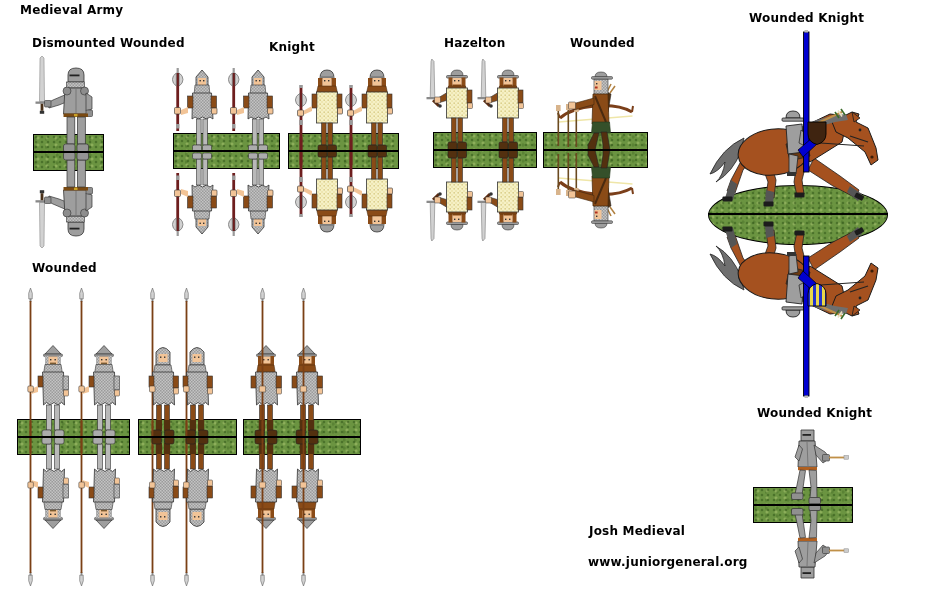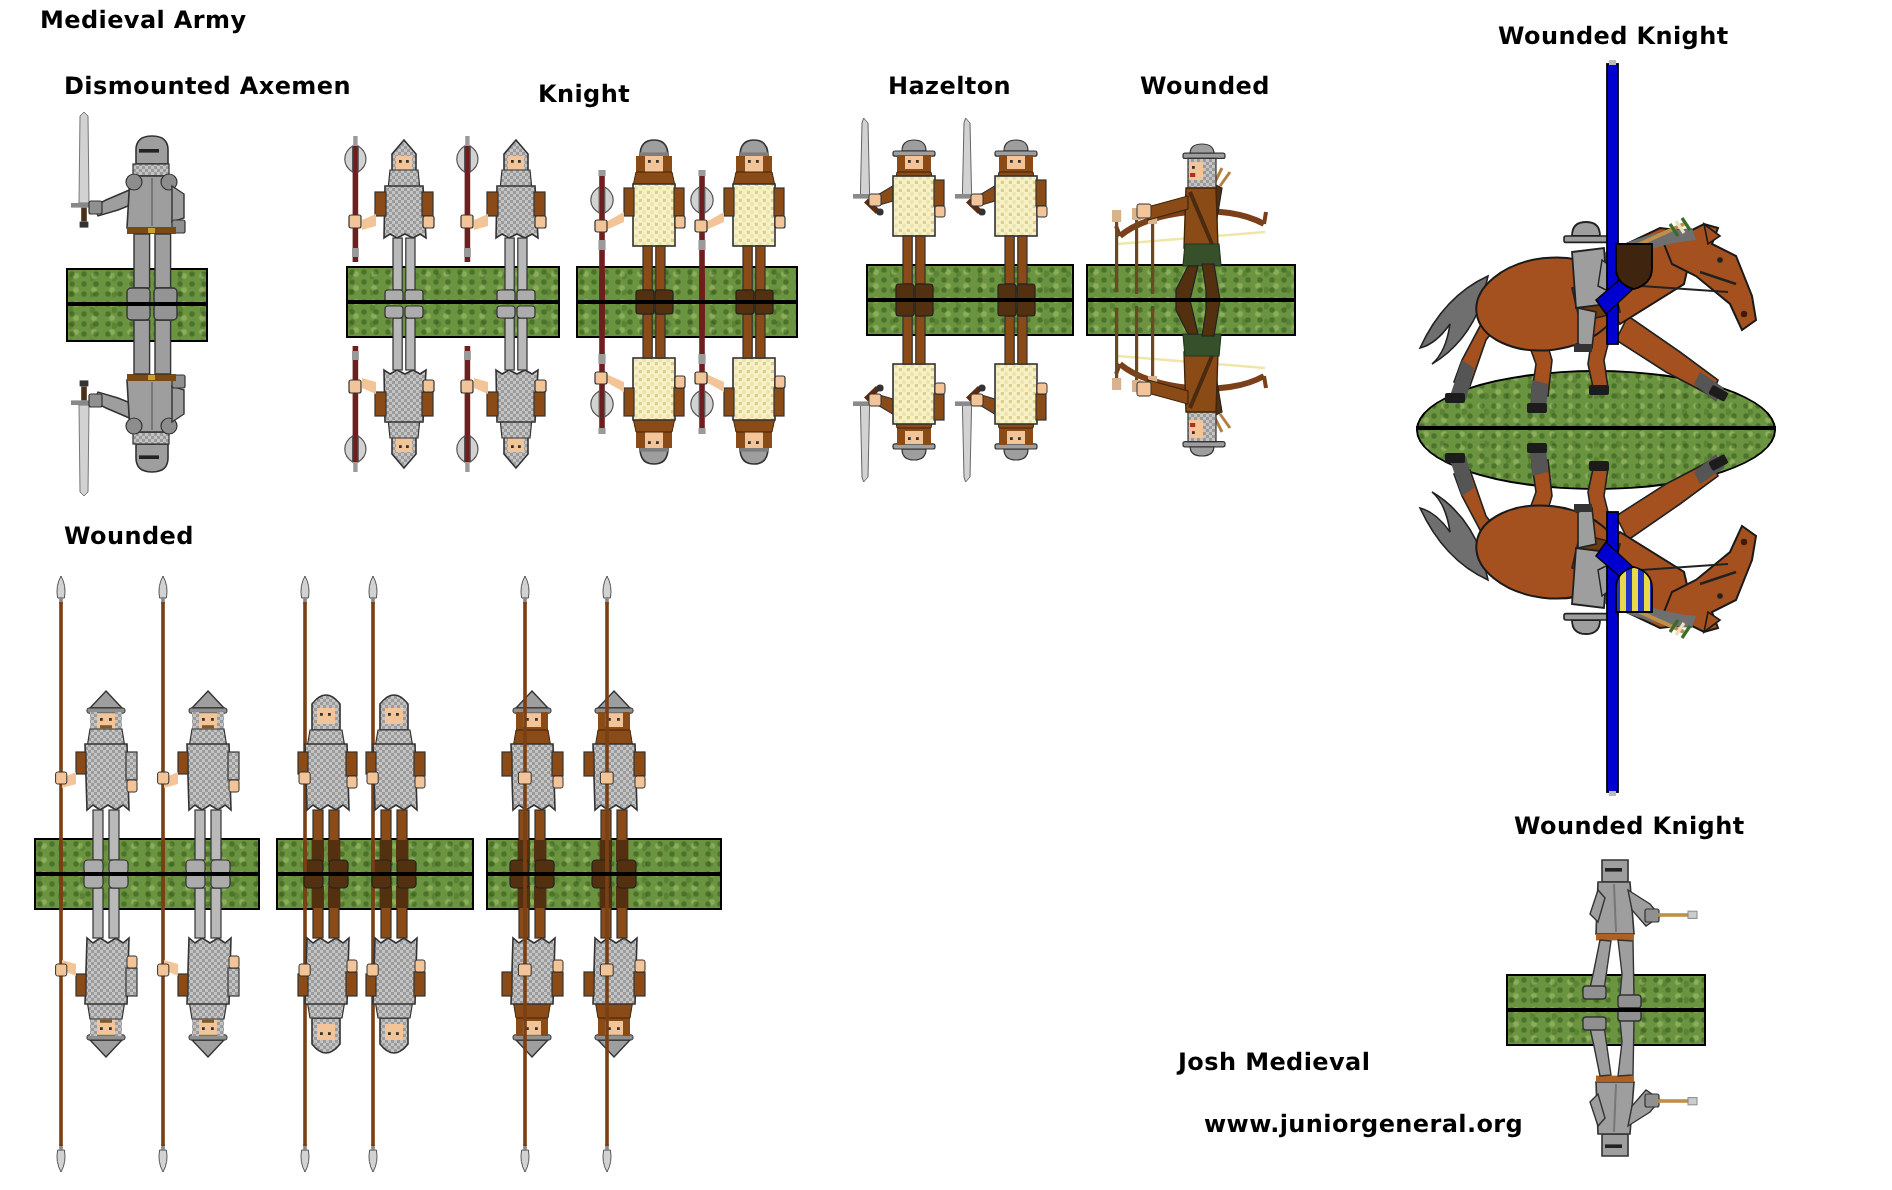--- a/index.html
+++ b/index.html
@@ -232,29 +232,29 @@
       <line x1="136" y1="80.5" x2="140" y2="86.5" stroke="#E8E0C0" stroke-width="1.6"></line>
       <line x1="139" y1="79" x2="143" y2="85" stroke="#3A6B2A" stroke-width="1.6"></line>
     </g>
     <path id="hk-shield" d="M106,92 L124,92 L124,104 Q124,112 115,114.5 Q106,112 106,104 Z"></path>
   </defs>
 </svg>
 
 <div class="sheet">
 
   <div class="lbl" style="left:20px;top:3px;">Medieval Army</div>
-  <div class="lbl" style="left:32px;top:36px;">Dismounted Axemen</div>
+  <div class="lbl" style="left:32px;top:36px;">Dismounted Wounded</div>
   <div class="lbl" style="left:269px;top:40px;">Knight</div>
   <div class="lbl" style="left:444px;top:36px;">Hazelton</div>
   <div class="lbl" style="left:570px;top:36px;">Wounded</div>
   <div class="lbl" style="left:749px;top:11px;">Wounded Knight</div>
   <div class="lbl" style="left:32px;top:261px;">Wounded</div>
   <div class="lbl" style="left:757px;top:406px;">Wounded Knight</div>
   <div class="lbl" style="left:589px;top:524px;">Josh Medieval</div>
-  <div class="lbl" style="left:602px;top:555px;">www.juniorgeneral.org</div>
+  <div class="lbl" style="left:588px;top:555px;">www.juniorgeneral.org</div>
 
   <div class="base" style="left:33px;top:134px;width:71px;height:37px;"></div>
   <div class="base" style="left:173px;top:133px;width:107px;height:36px;"></div>
   <div class="base" style="left:288px;top:133px;width:111px;height:36px;"></div>
   <div class="base" style="left:433px;top:132px;width:104px;height:36px;"></div>
   <div class="base" style="left:543px;top:132px;width:105px;height:36px;"></div>
   <div class="base oval" style="left:708px;top:185px;width:180px;height:60px;"></div>
   <div class="base" style="left:17px;top:419px;width:113px;height:36px;"></div>
   <div class="base" style="left:138px;top:419px;width:99px;height:36px;"></div>
   <div class="base" style="left:243px;top:419px;width:118px;height:36px;"></div>

